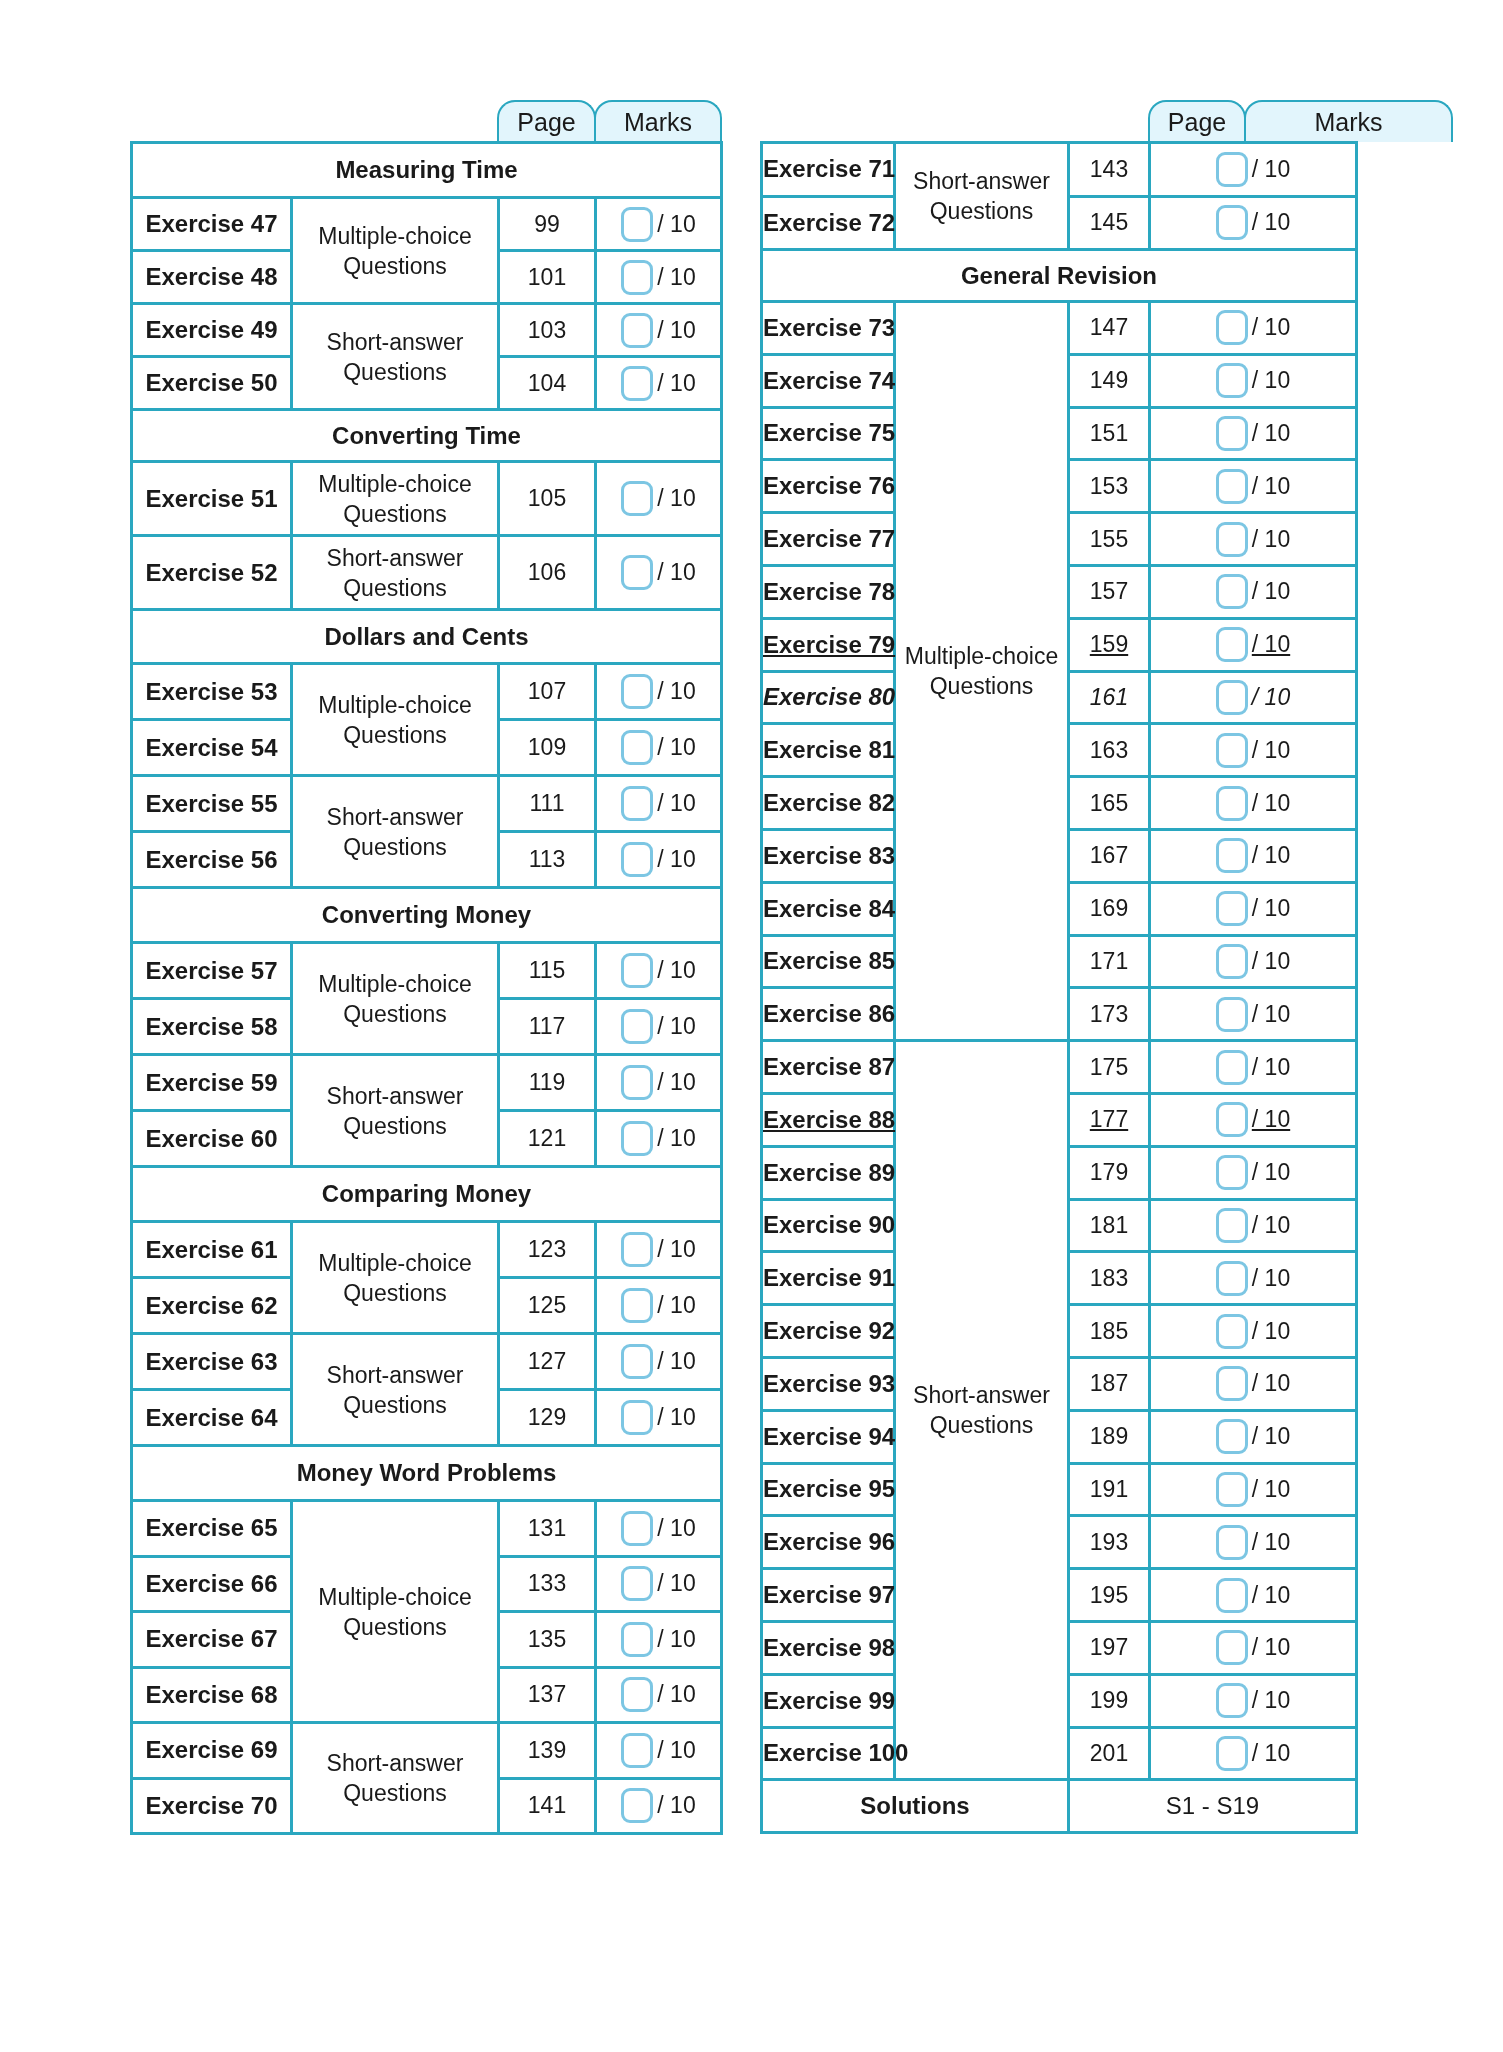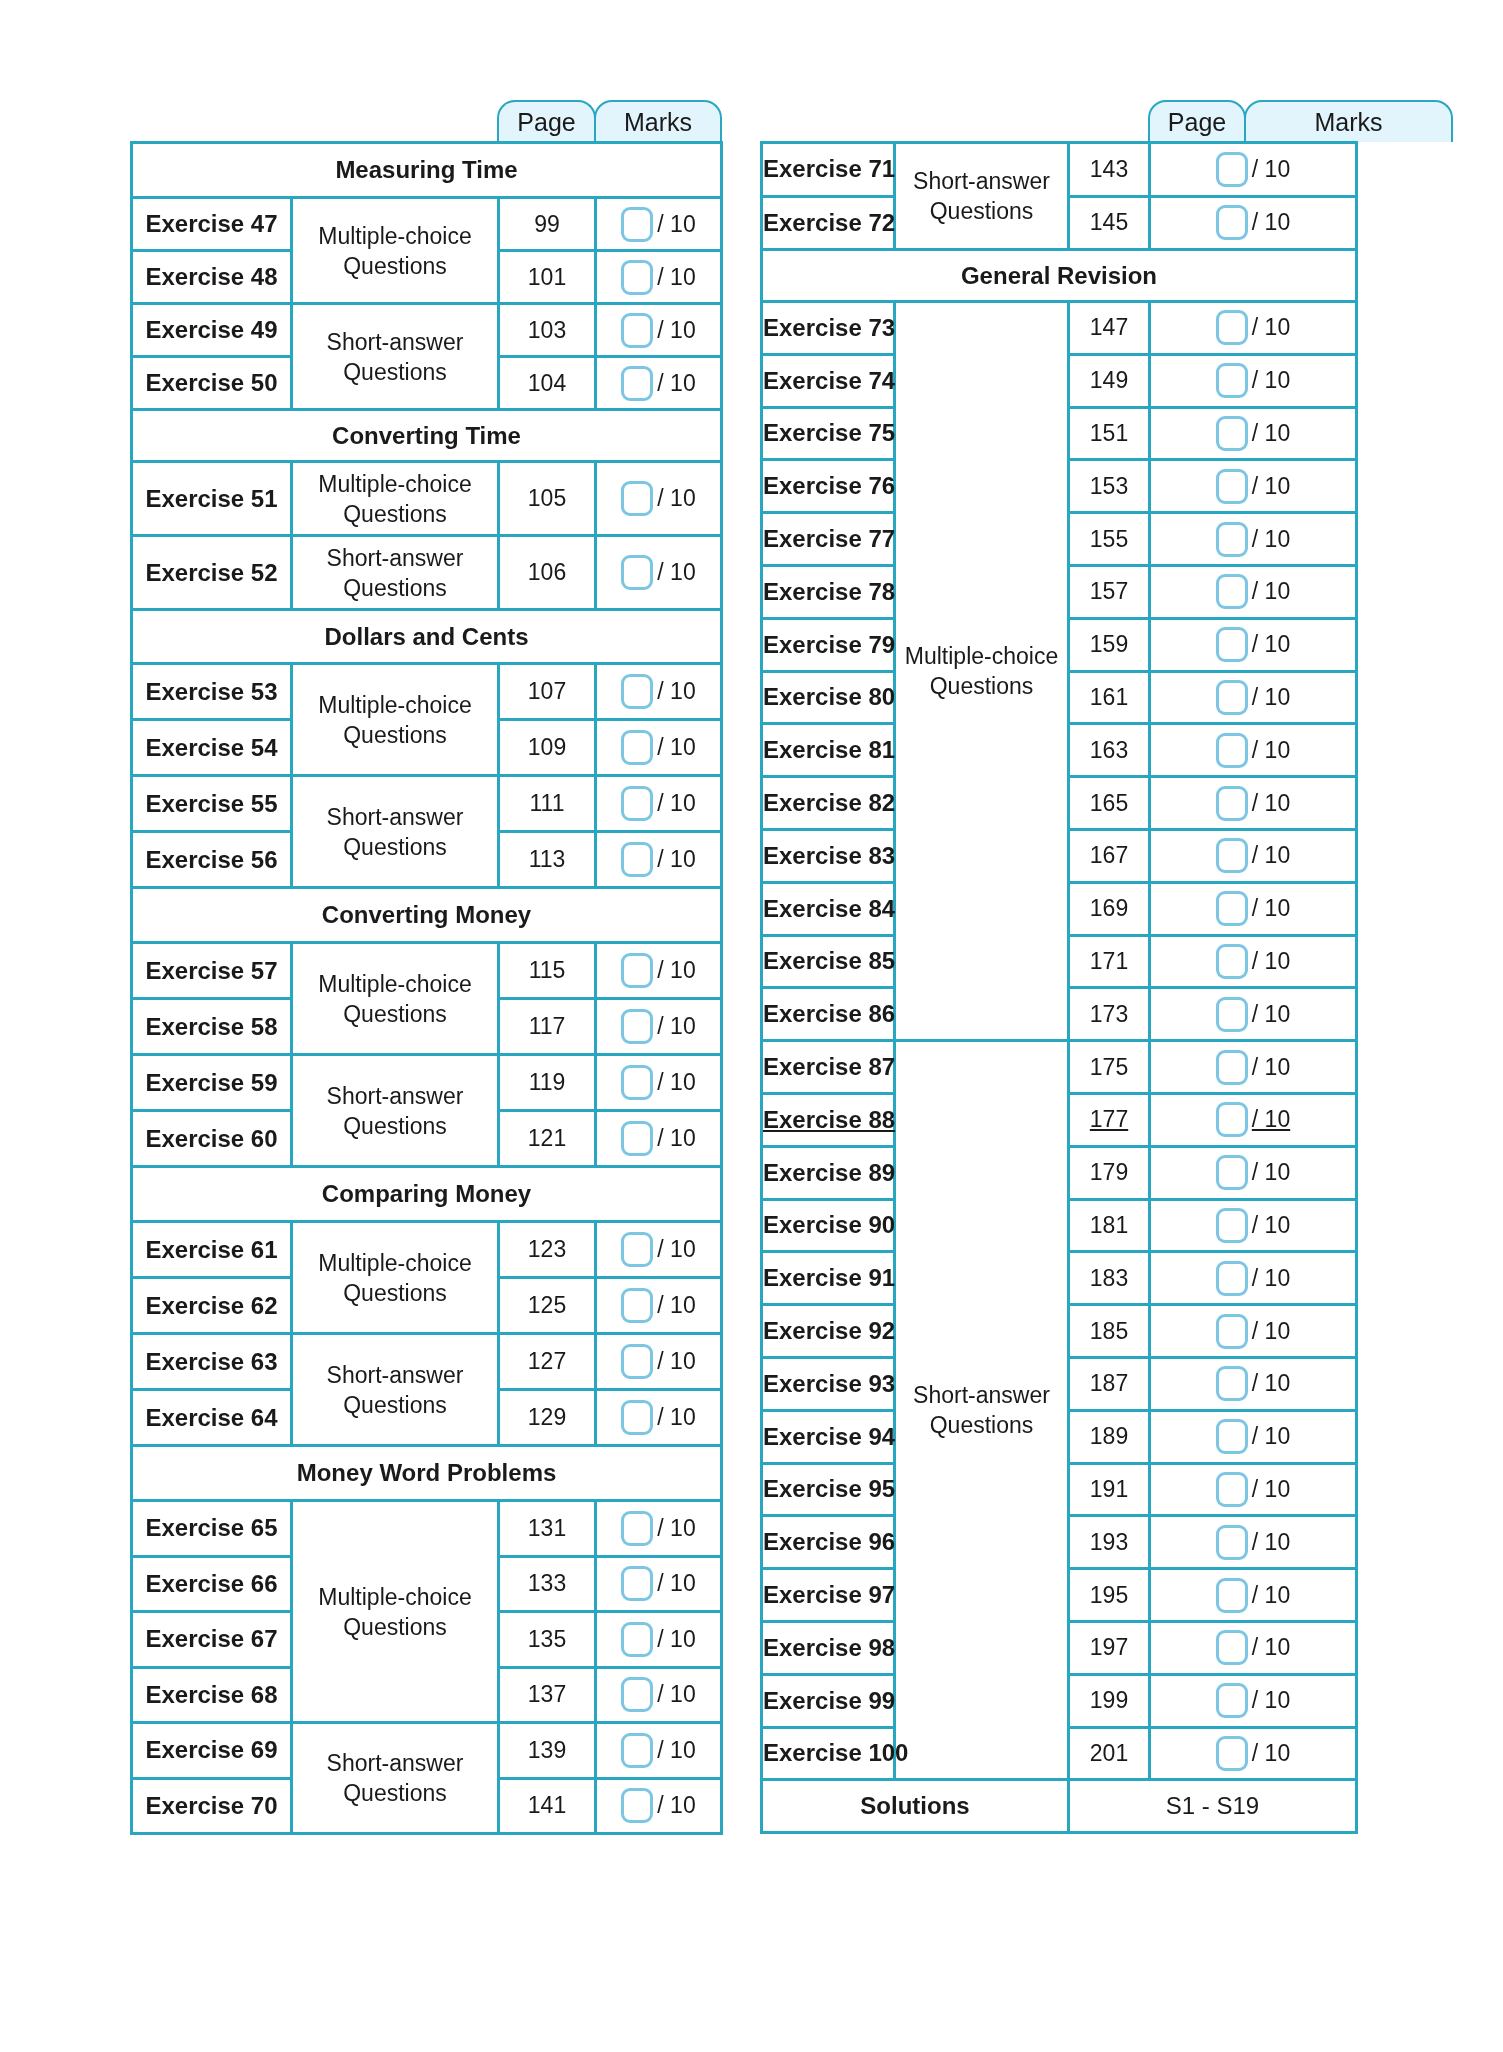--- a/index.html
+++ b/index.html
@@ -398,31 +398,31 @@
       <tr style="height: 52.8px;">
         <td class="ex">Exercise 78</td>
         <td class="pg">157</td>
         <td class="mk">
           <div class="mkwrap">
             <span class="box"></span>
             <span>/ 10</span>
           </div>
         </td>
       </tr>
-      <tr style="height: 52.8px;">
+      <tr style="height: 52.8px; text-decoration: underline;">
         <td class="ex">Exercise 79</td>
         <td class="pg">159</td>
         <td class="mk">
           <div class="mkwrap">
             <span class="box"></span>
             <span>/ 10</span>
           </div>
         </td>
       </tr>
-      <tr style="height: 52.8px;">
+      <tr style="height: 52.8px; font-style: italic;">
         <td class="ex">Exercise 80</td>
         <td class="pg">161</td>
         <td class="mk">
           <div class="mkwrap">
             <span class="box"></span>
             <span>/ 10</span>
           </div>
         </td>
       </tr>
       <tr style="height: 52.8px;">

